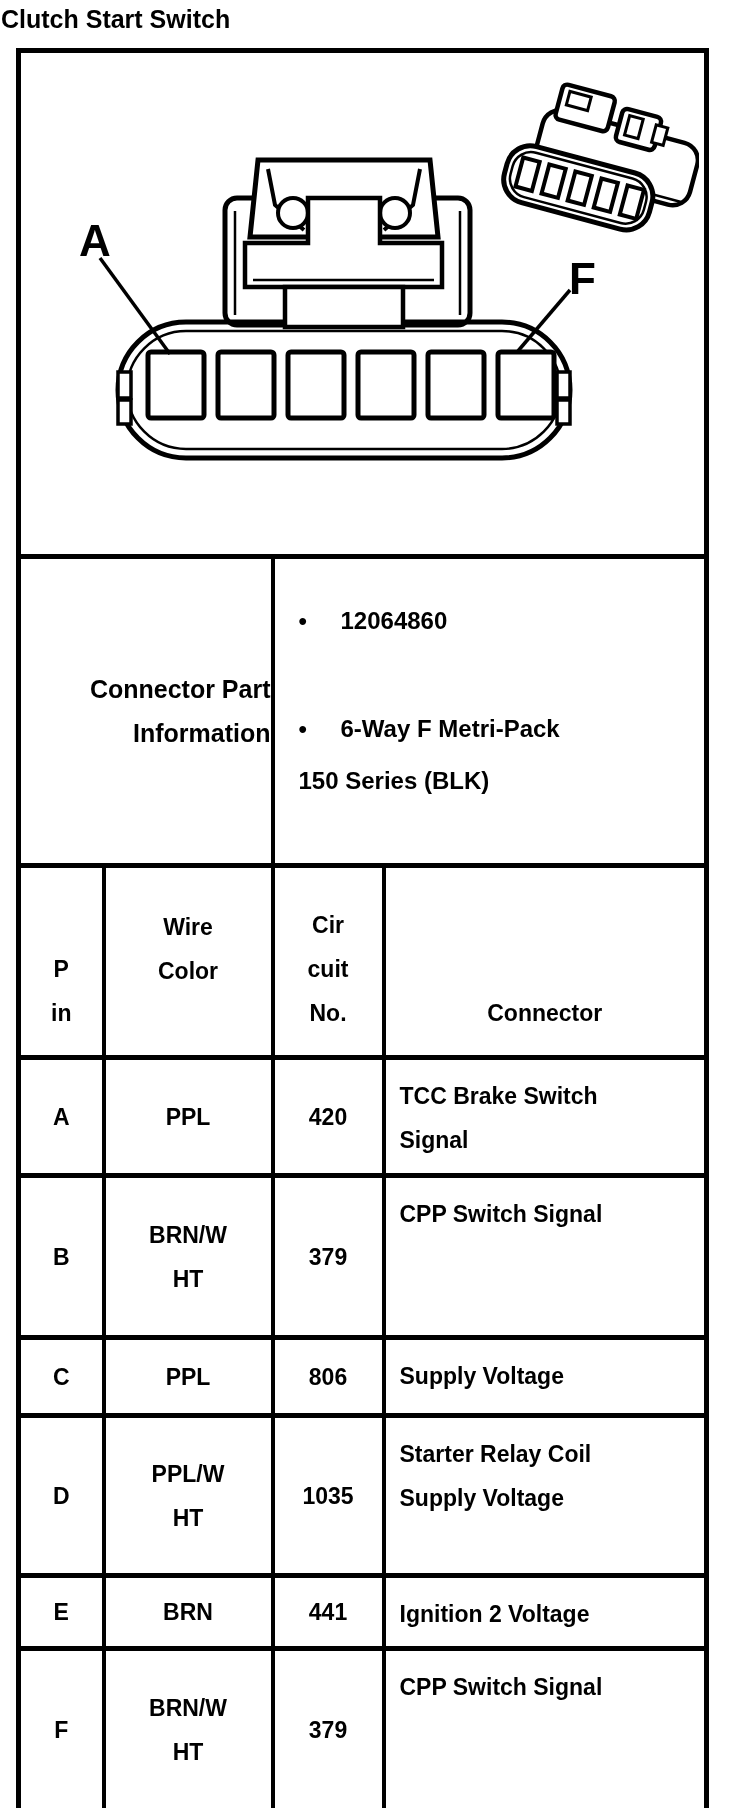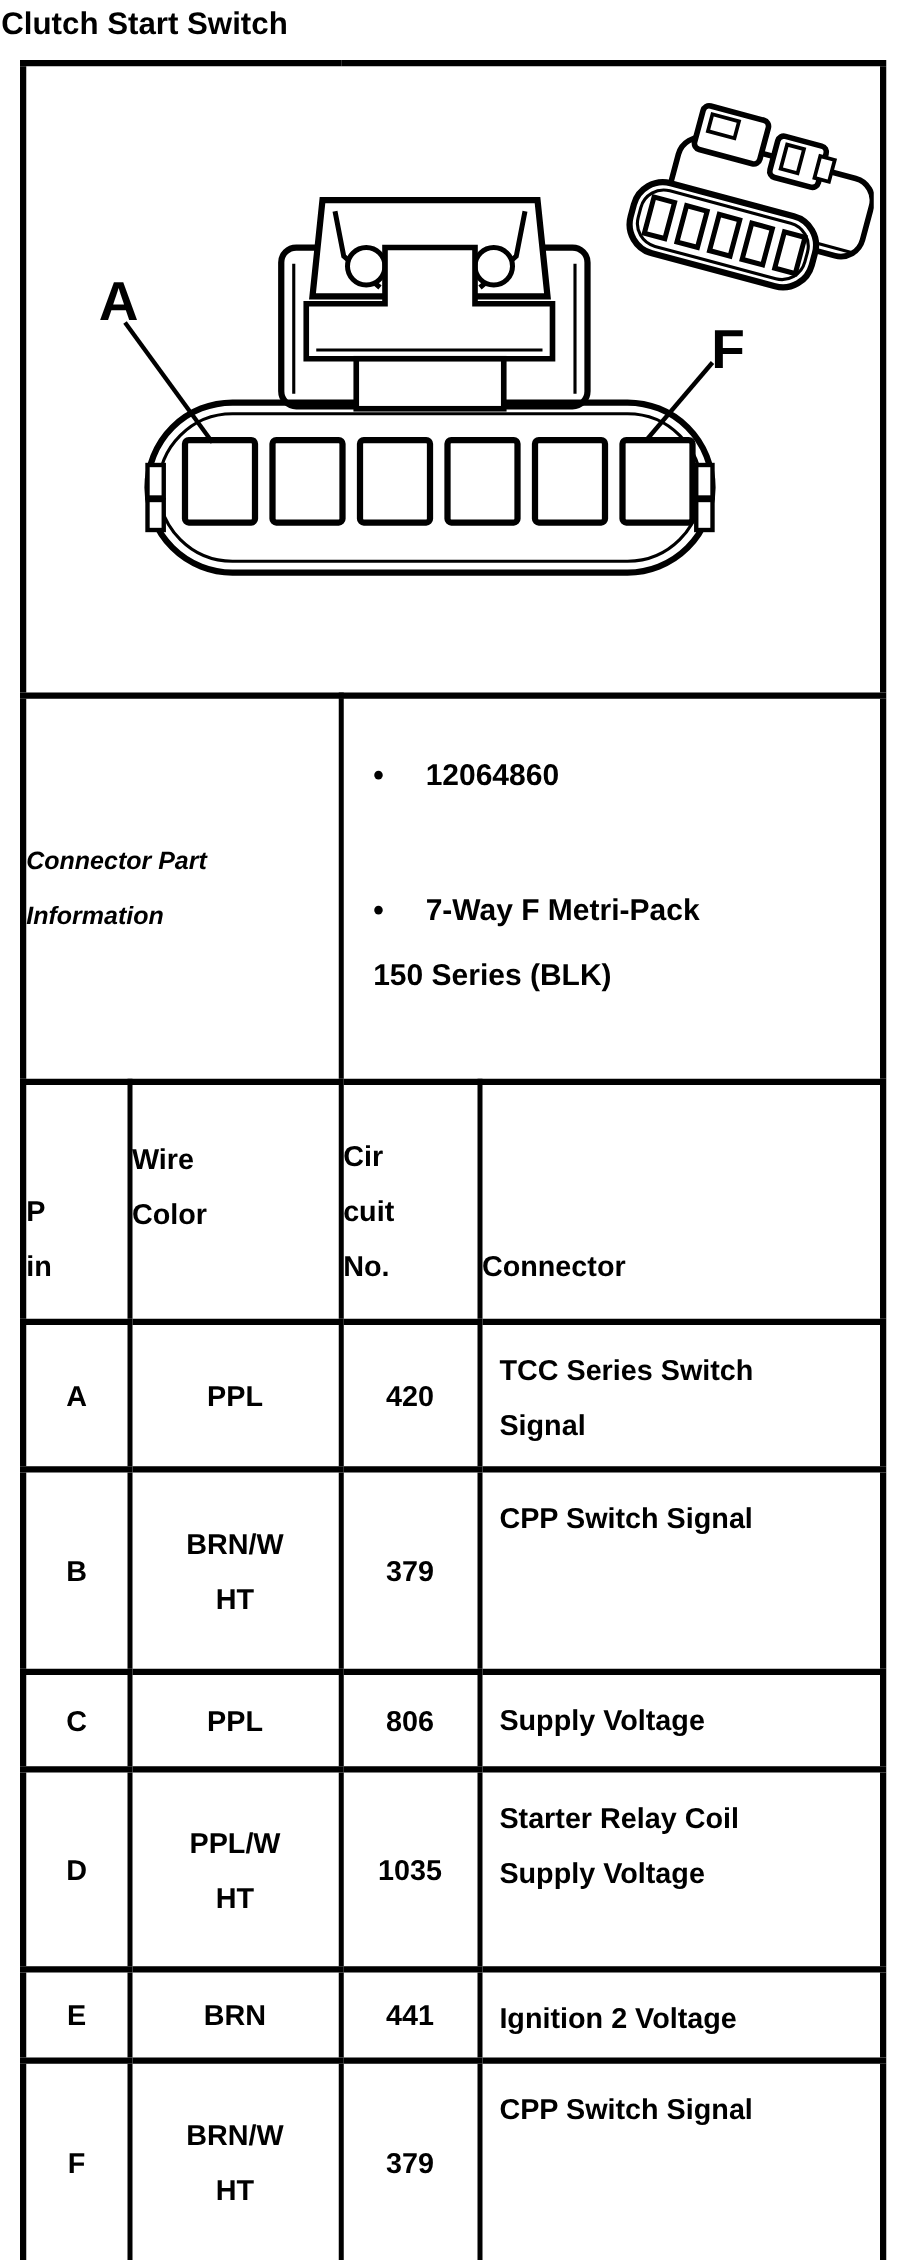--- a/index.html
+++ b/index.html
@@ -15,28 +15,28 @@
     border-collapse:collapse; table-layout:fixed;
     border:5px solid #000;
   }
   td, th {
     border:4px solid #000; border-top-width:5px; border-bottom-width:5px;
     box-sizing:border-box; padding:0;
     font-size:23px; font-weight:bold; line-height:44px; color:#000;
   }
   td.diagram-cell { height:494px; padding:0; vertical-align:top; }
   .info-row td { height:298px;margin-left:16px; }
-  td.info-label { text-align:left; vertical-align:middle; white-space:pre-line; font-size:20px;font-style:italic; }
+  td.info-label { text-align:right; vertical-align:middle; white-space:pre-line; font-size:25px; }
   td.info-bullets { vertical-align:top; padding:36px 12px 0 24px; line-height:52px; font-size:24px; }
   .bullet-item { margin:0 0 56px 0; }
   .dot { display:inline-block; width:42px; }
   .btext { white-space:pre-line; }
 
   tr.head th {
-    height:192px; vertical-align:bottom; text-align:left;
+    height:192px; vertical-align:bottom; text-align:center;
     padding-bottom:20px; white-space:pre-line;
   }
   tr.head th.wire-h { padding-bottom:62px; }
 
   td.pin-cell, td.circuit-cell { text-align:center; vertical-align:middle; }
   td.wire-cell { text-align:center; vertical-align:middle; white-space:pre-line; }
   td.function-cell { text-align:left; vertical-align:top; padding:14px 8px 0 14px; white-space:pre-line; }
 
   tr.r-a td { height:118px; }
   tr.r-b td { height:162px; }
@@ -126,42 +126,42 @@
   </tr>
 
   <tr class="info-row">
     <td class="info-label" colspan="2">Connector Part
 Information</td>
     <td class="info-bullets" colspan="2">
       <div class="bullet-item">
         <span class="dot">•</span><span class="btext">12064860</span>
       </div>
       <div class="bullet-item">
-        <span class="dot">•</span><span class="btext">7-Way F Metri-Pack
+        <span class="dot">•</span><span class="btext">6-Way F Metri-Pack
 150 Series (BLK)</span>
       </div>
     </td>
   </tr>
 
   <tr class="head">
     <th>P
 in</th>
     <th class="wire-h">Wire
 Color</th>
     <th>Cir
 cuit
 No.</th>
     <th>Connector</th>
   </tr>
 
   <tr class="r-a">
     <td class="pin-cell">A</td>
     <td class="wire-cell">PPL</td>
     <td class="circuit-cell">420</td>
-    <td class="function-cell">TCC Series Switch
+    <td class="function-cell">TCC Brake Switch
 Signal</td>
   </tr>
   <tr class="r-b">
     <td class="pin-cell">B</td>
     <td class="wire-cell">BRN/W
 HT</td>
     <td class="circuit-cell">379</td>
     <td class="function-cell">CPP Switch Signal</td>
   </tr>
   <tr class="r-c">

